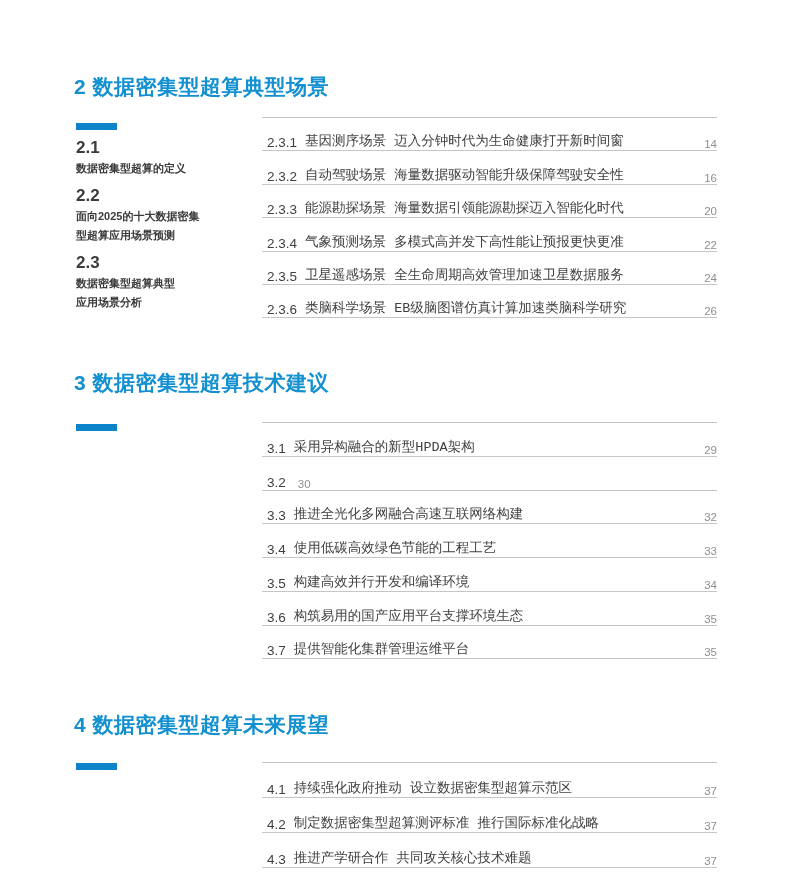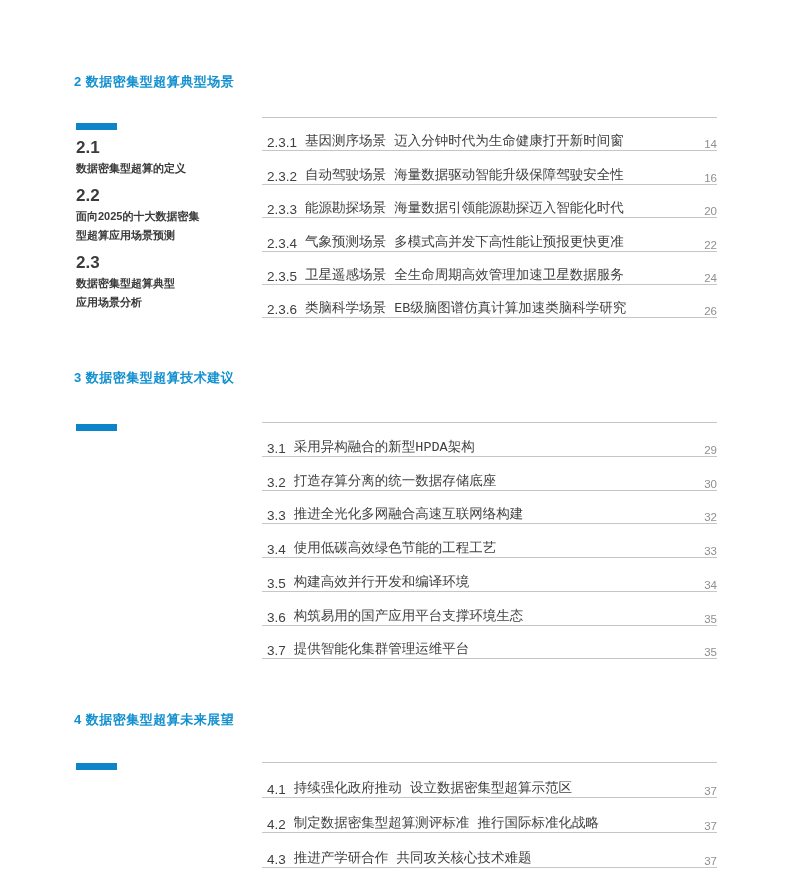--- a/index.html
+++ b/index.html
@@ -2,21 +2,21 @@
 <html style="--accent_bar: #0d84c9; --heading: #1290cf; --divider: #c6c6c6; --text: #3f3f3f; --sidebar_text: #3b3b3b; --page_number: #8f8f8f;"><head>
 <meta charset="utf-8">
 <style>
   html,body{margin:0;padding:0;background:#ffffff;}
   body{font-family:"Liberation Sans","DejaVu Sans",sans-serif;}
   .page{position:relative;width:792px;height:874px;background:#ffffff;overflow:hidden;}
 
   .heading{
     position:absolute;left:74px;
     color:var(--heading,#1290cf);
-    font-size:13px;font-weight:bold;letter-spacing:0.5px;
+    font-size:21px;font-weight:bold;letter-spacing:0.5px;
     white-space:nowrap;
   }
   .h2{top:73px}.h3{top:369px}.h4{top:711px}
 
   .sidebar{position:absolute;left:76px;width:180px;}
   .sb2{top:123px}.sb3{top:424px}.sb4{top:763px}
   .accent-bar{width:41px;height:7px;background:var(--accent_bar,#0d84c9);margin-bottom:10px;}
   .sb-item{margin-bottom:10px;color:var(--sidebar_text,#3b3b3b);font-weight:bold;}
   .sb-num{font-size:17px;line-height:16px;}
   .sb-lines{font-size:11px;line-height:19px;margin-top:3px;}
@@ -107,21 +107,20 @@
   </div>
 
   <div class="toc t3">
     <div class="row">
       <span class="row-num">3.1</span>
       <span class="row-title">采用异构融合的新型HPDA架构</span>
       <span class="row-page">29</span>
     </div>
     <div class="row">
       <span class="row-num">3.2</span>
-      <span class="row-title">打造存算分离的统一数据存储底座</span>
       <span class="row-page">30</span>
     </div>
     <div class="row">
       <span class="row-num">3.3</span>
       <span class="row-title">推进全光化多网融合高速互联网络构建</span>
       <span class="row-page">32</span>
     </div>
     <div class="row">
       <span class="row-num">3.4</span>
       <span class="row-title">使用低碳高效绿色节能的工程工艺</span>

